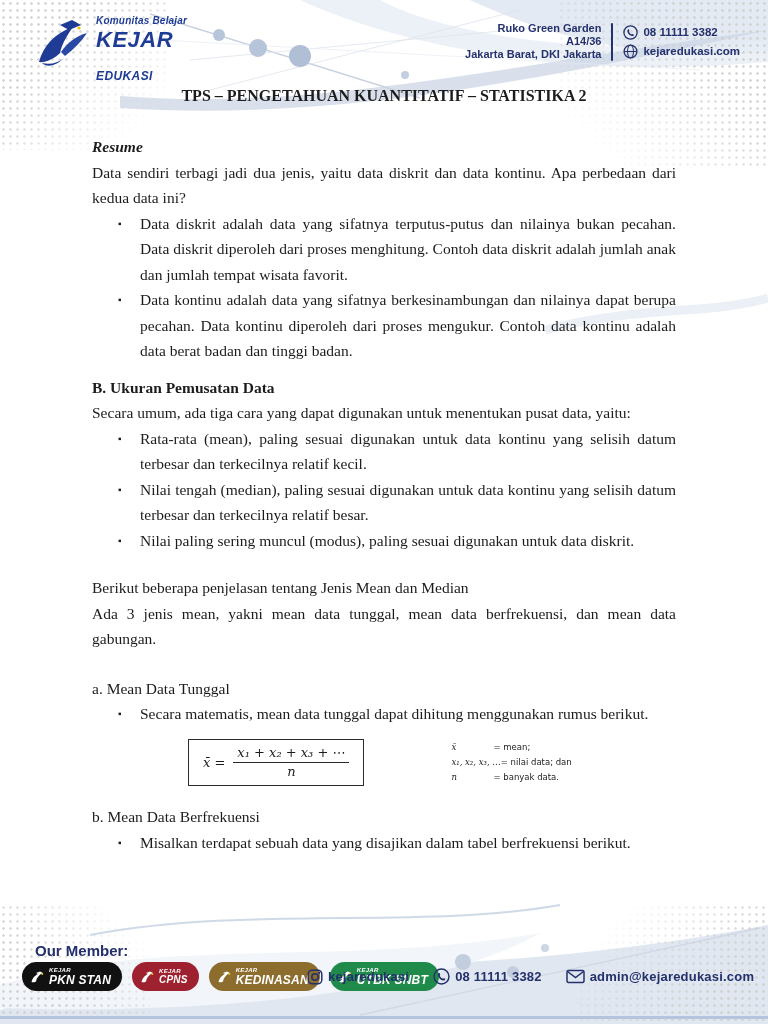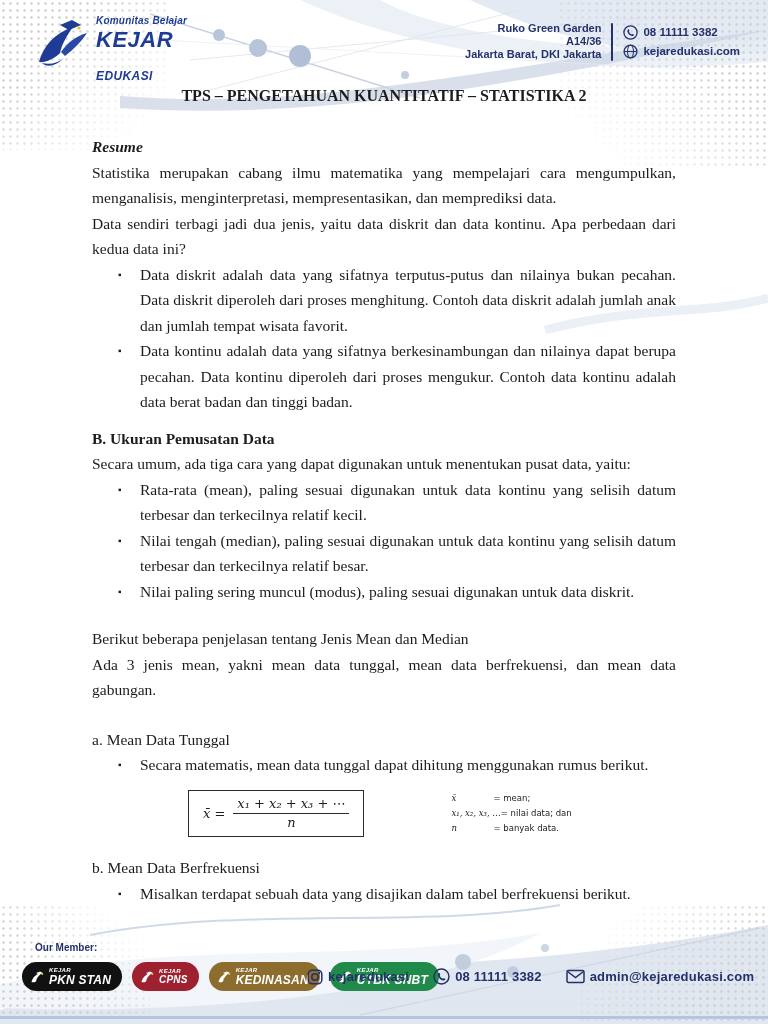--- a/index.html
+++ b/index.html
@@ -44,21 +44,21 @@
                display:flex;align-items:center;gap:8px;justify-content:center;}
   .frac{display:inline-flex;flex-direction:column;align-items:center;line-height:1.25;}
   .frac .num{padding:0 4px 1px 4px;border-bottom:1.1px solid #2b2b2b;}
   .frac .den{padding-top:1px;}
   .legend{font-family:"DejaVu Sans",sans-serif;font-size:8.5px;line-height:15px;color:#222;}
   .legend-row{display:flex;}
   .legend-sym{font-family:"DejaVu Serif",serif;font-style:italic;min-width:42px;}
   
   .footer{position:absolute;left:0;right:0;bottom:0;height:100px;z-index:2;
           font-family:"Liberation Sans",sans-serif;color:#23306b;}
-  .members-label{position:absolute;left:35px;top:18px;font-size:10px;font-weight:bold;}
+  .members-label{position:absolute;left:35px;top:18px;font-size:15px;font-weight:bold;}
   .badges{position:absolute;left:22px;top:38px;display:flex;gap:10px;}
   .badge{height:29px;border-radius:15px;display:flex;align-items:center;gap:4px;
          padding:0 11px 0 8px;color:#fff;}
   .badge-text{display:flex;flex-direction:column;font-style:italic;font-weight:bold;line-height:1;}
   .badge-top{font-size:6px;letter-spacing:.3px;}
   .badge-bottom{font-size:12px;letter-spacing:.2px;margin-top:1px;}
   .foot-contact{position:absolute;left:307px;top:44px;display:flex;align-items:center;gap:24px;
                 font-weight:bold;font-size:13px;letter-spacing:.2px;}
   .foot-item{display:flex;align-items:center;gap:5px;}
 </style>
@@ -140,21 +140,20 @@
           <span>kejaredukasi.com</span>
         </div>
       </div>
     </div>
   </div>
 
   <div class="doc">
     <h1 class="doc-title">TPS – PENGETAHUAN KUANTITATIF – STATISTIKA 2</h1>
 
     <p class="h-bold-italic">Resume</p>
-    <p class="p">Statistika merupakan cabang ilmu matematika yang mempelajari cara mengumpulkan, menganalisis, menginterpretasi, mempresentasikan, dan memprediksi data.</p>
     <p class="p">Data sendiri terbagi jadi dua jenis, yaitu data diskrit dan data kontinu. Apa perbedaan dari kedua data ini?</p>
 
     <div class="bullet">
       <span class="marker">▪</span>
       <span>Data diskrit adalah data yang sifatnya terputus-putus dan nilainya bukan pecahan. Data diskrit diperoleh dari proses menghitung. Contoh data diskrit adalah jumlah anak dan jumlah tempat wisata favorit.</span>
     </div>
     <div class="bullet">
       <span class="marker">▪</span>
       <span>Data kontinu adalah data yang sifatnya berkesinambungan dan nilainya dapat berupa pecahan. Data kontinu diperoleh dari proses mengukur. Contoh data kontinu adalah data berat badan dan tinggi badan.</span>
     </div>

